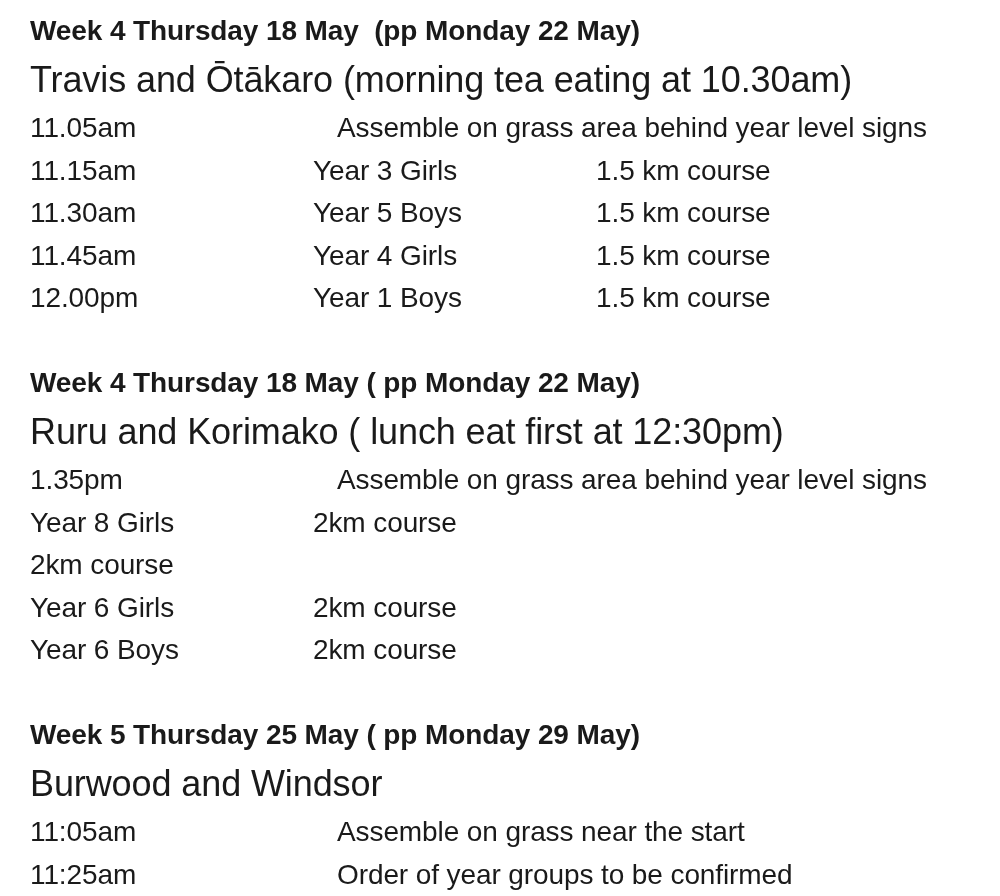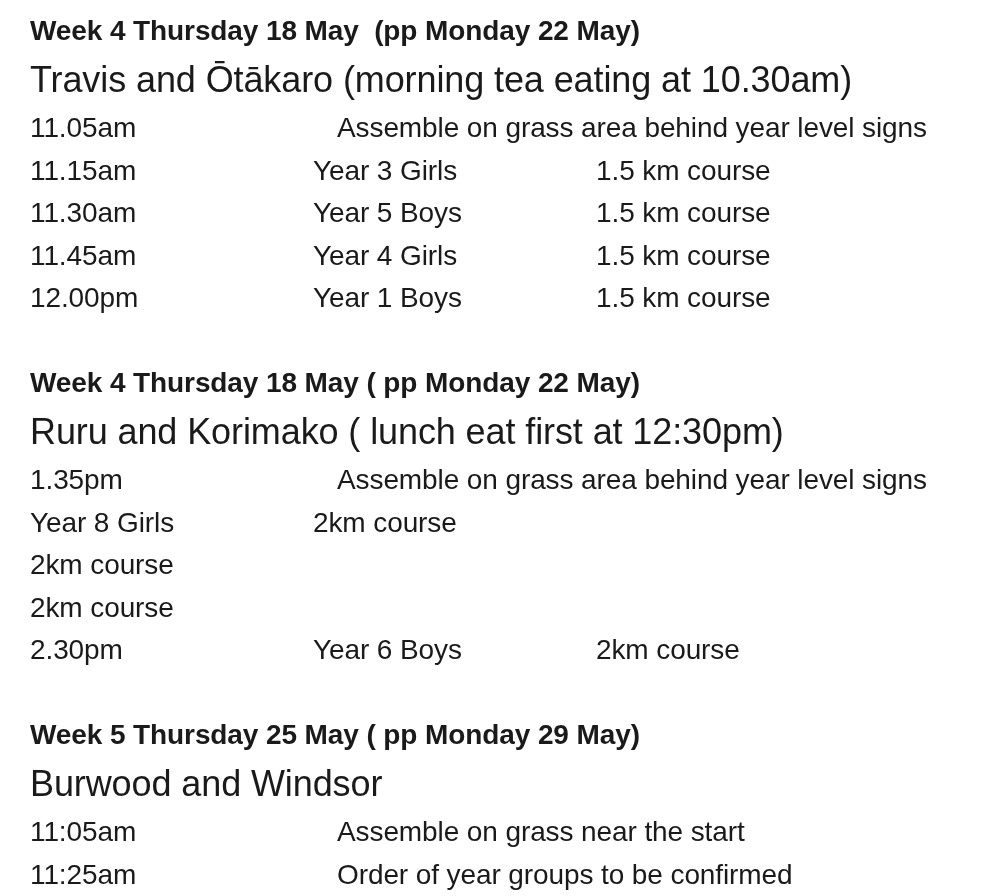--- a/index.html
+++ b/index.html
@@ -74,22 +74,22 @@
       <div class="row"><span class="col-time">11.30am</span><span class="col-group">Year 5 Boys</span><span class="col-course">1.5 km course</span></div>
       <div class="row"><span class="col-time">11.45am</span><span class="col-group">Year 4 Girls</span><span class="col-course">1.5 km course</span></div>
       <div class="row"><span class="col-time">12.00pm</span><span class="col-group">Year 1 Boys</span><span class="col-course">1.5 km course</span></div>
     </div>
     <div class="section">
       <div class="heading">Week 4 Thursday 18 May ( pp Monday 22 May)</div>
       <div class="subheading">Ruru and Korimako ( lunch eat first at 12:30pm)</div>
       <div class="row"><span class="col-time">1.35pm</span><span class="col-wide">Assemble on grass area behind year level signs</span></div>
       <div class="row"><span class="col-group">Year 8 Girls</span><span class="col-course">2km course</span></div>
       <div class="row"><span class="col-course">2km course</span></div>
-      <div class="row"><span class="col-course">2km course</span></div>
-      <div class="row"><span class="col-time">2.30pm</span><span class="col-group">Year 6 Boys</span><span class="col-course">2km course</span></div>
+      <div class="row"><span class="col-group">Year 6 Girls</span><span class="col-course">2km course</span></div>
+      <div class="row"><span class="col-group">Year 6 Boys</span><span class="col-course">2km course</span></div>
     </div>
     <div class="section">
       <div class="heading">Week 5 Thursday 25 May ( pp Monday 29 May)</div>
       <div class="subheading">Burwood and Windsor</div>
       <div class="row"><span class="col-time">11:05am</span><span class="col-wide">Assemble on grass near the start</span></div>
       <div class="row"><span class="col-time">11:25am</span><span class="col-wide">Order of year groups to be confirmed</span></div>
     </div>
   </div>
 
 </body></html>

